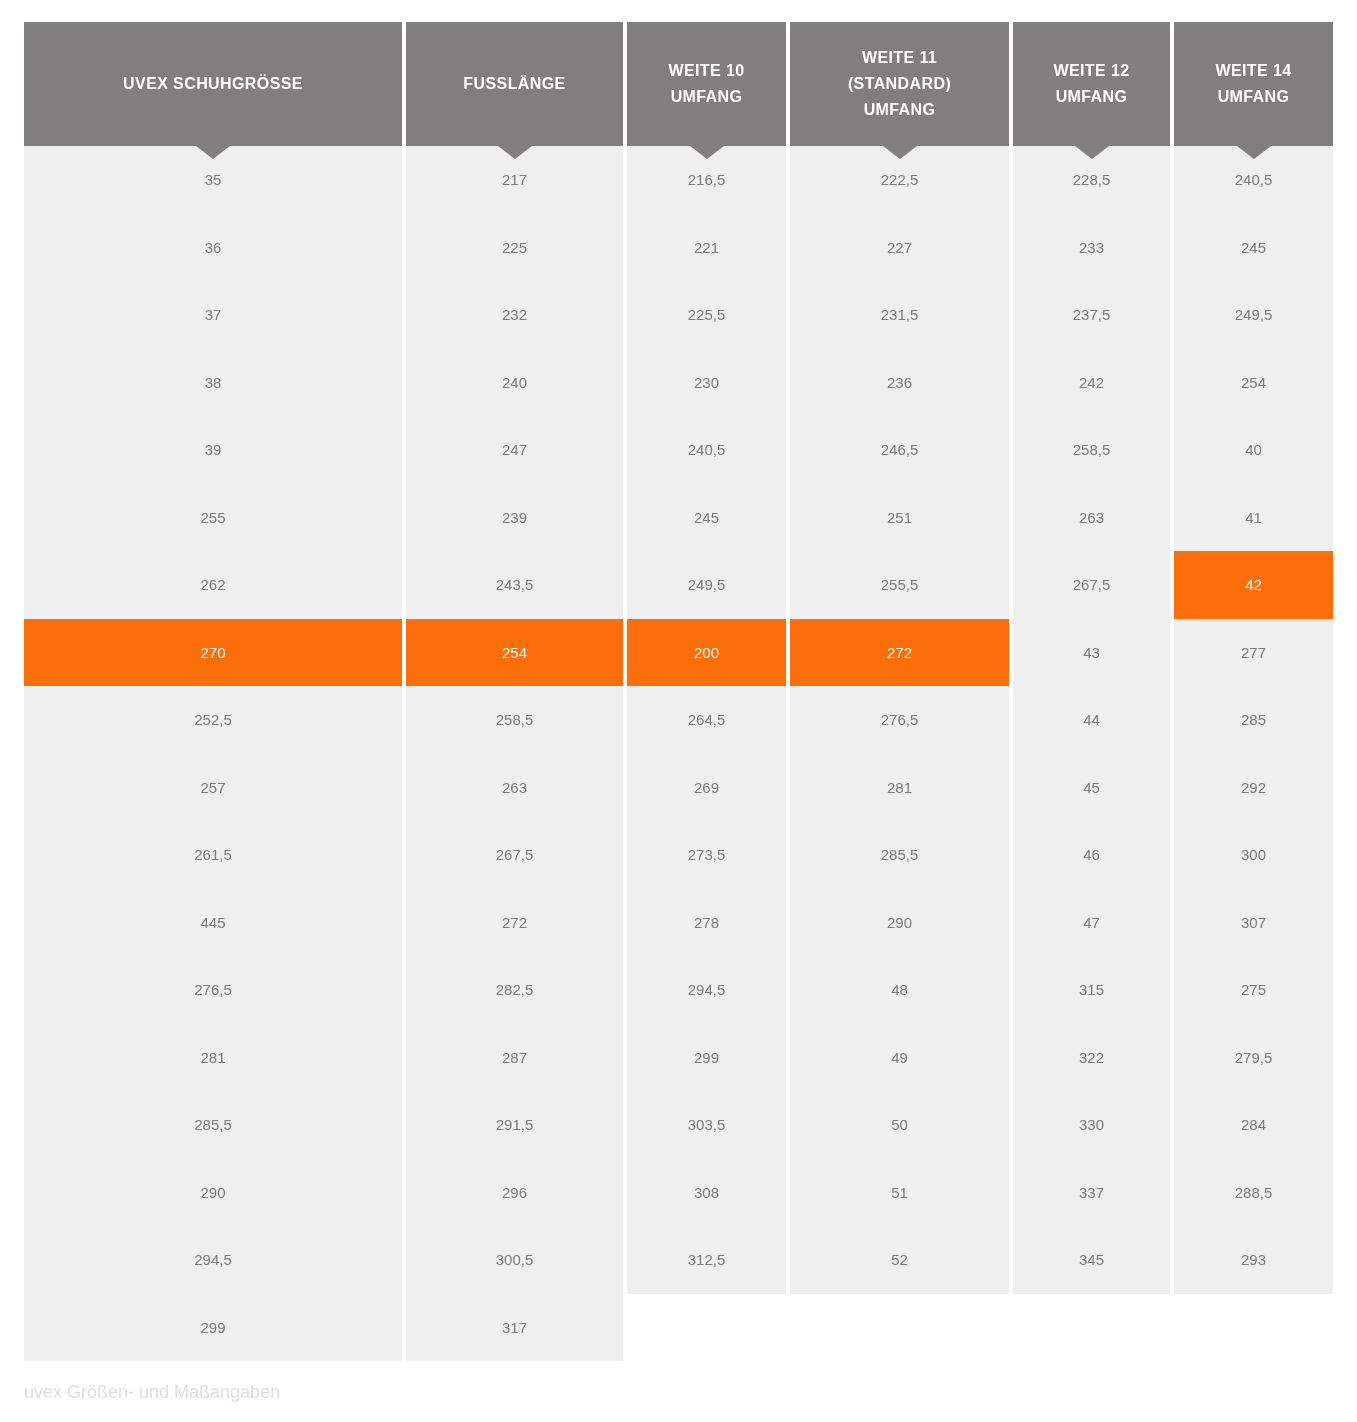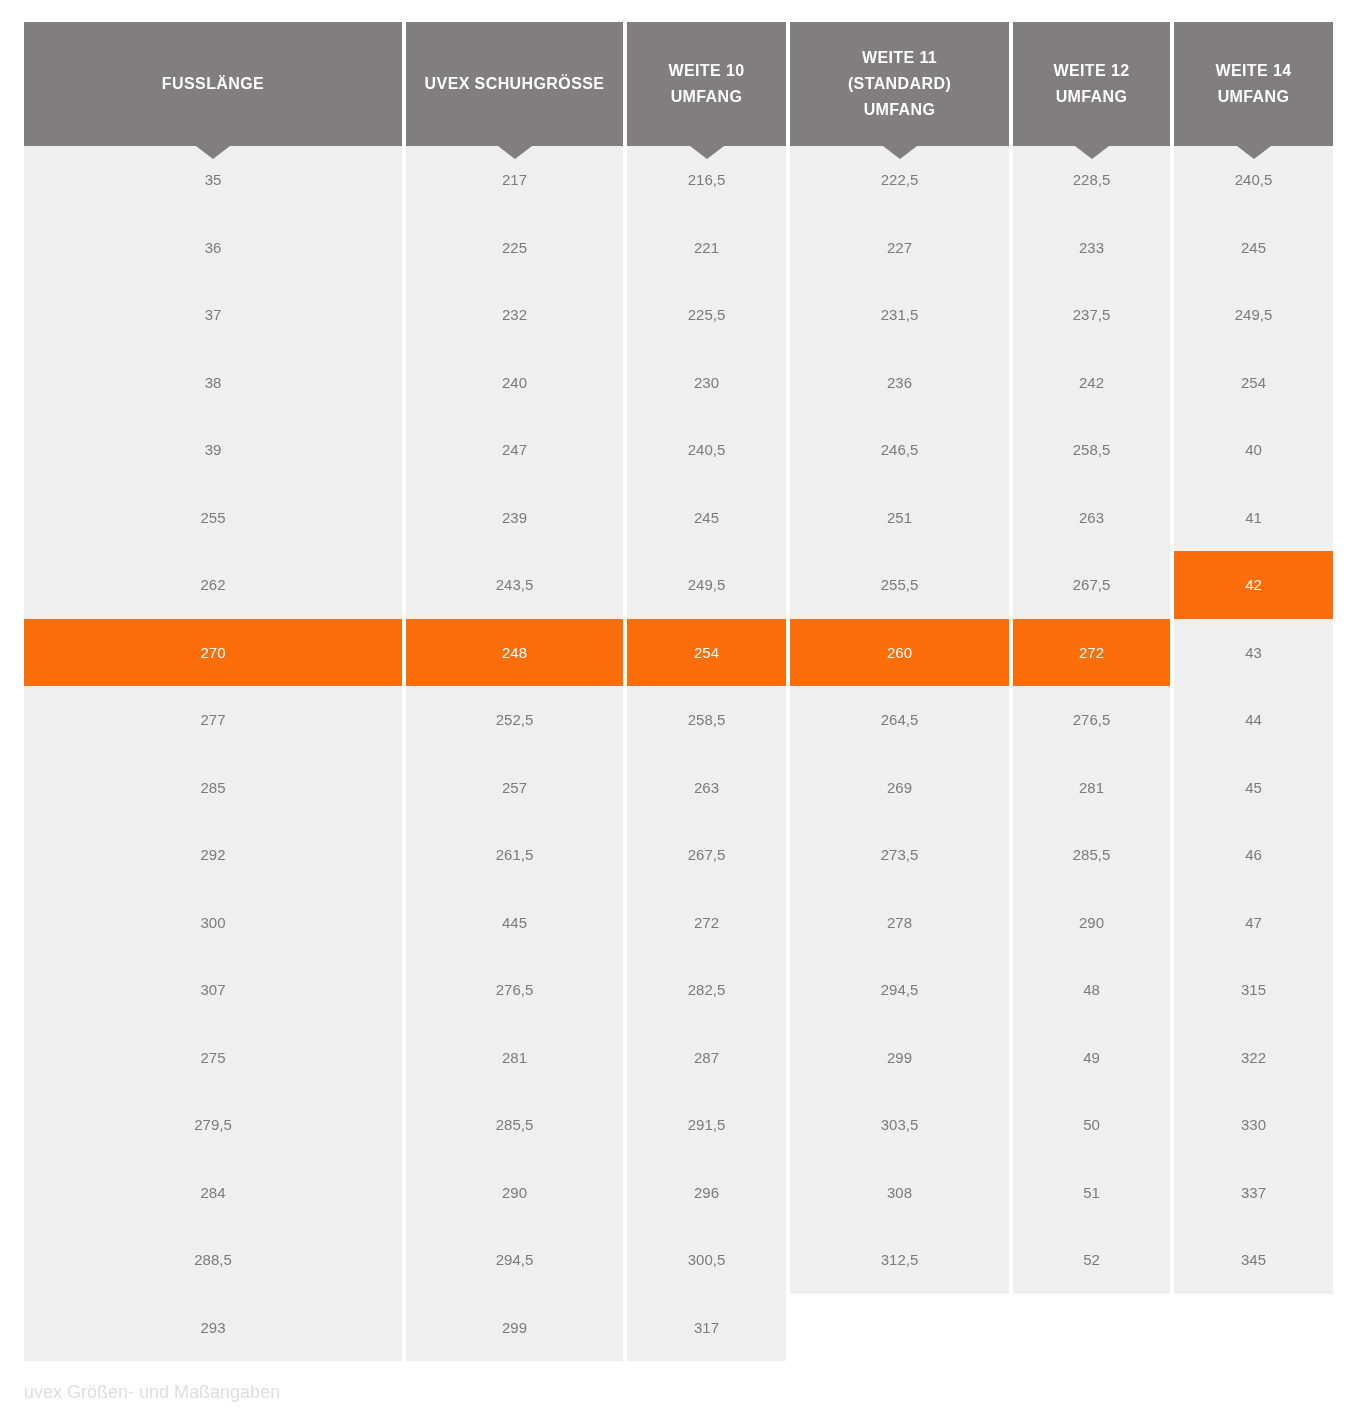--- a/index.html
+++ b/index.html
@@ -71,25 +71,25 @@
     font-size:18px;
     font-weight:400;
   }
 </style>
 </head>
 <body>
 
 <div class="page">
   <div class="grid" id="grid">
       <div class="th">
+        <div class="th-line">UVEX SCHUHGRÖSSE</div>
+        <span class="arrow"></span>
+      </div>
+      <div class="th">
         <div class="th-line">FUSSLÄNGE</div>
-        <span class="arrow"></span>
-      </div>
-      <div class="th">
-        <div class="th-line">UVEX SCHUHGRÖSSE</div>
         <span class="arrow"></span>
       </div>
       <div class="th">
         <div class="th-line">WEITE 10</div>
         <div class="th-line">UMFANG</div>
         <span class="arrow"></span>
       </div>
       <div class="th">
         <div class="th-line">WEITE 11</div>
         <div class="th-line">(STANDARD)</div>
@@ -142,23 +142,22 @@
       <div class="td">251</div>
       <div class="td">263</div>
       <div class="td">41</div>
       <div class="td">262</div>
       <div class="td">243,5</div>
       <div class="td">249,5</div>
       <div class="td">255,5</div>
       <div class="td">267,5</div>
       <div class="td hl">42</div>
       <div class="td hl">270</div>
-      <div class="td hl">248</div>
       <div class="td hl">254</div>
-      <div class="td hl">260</div>
+      <div class="td hl">200</div>
       <div class="td hl">272</div>
       <div class="td">43</div>
       <div class="td">277</div>
       <div class="td">252,5</div>
       <div class="td">258,5</div>
       <div class="td">264,5</div>
       <div class="td">276,5</div>
       <div class="td">44</div>
       <div class="td">285</div>
       <div class="td">257</div>

